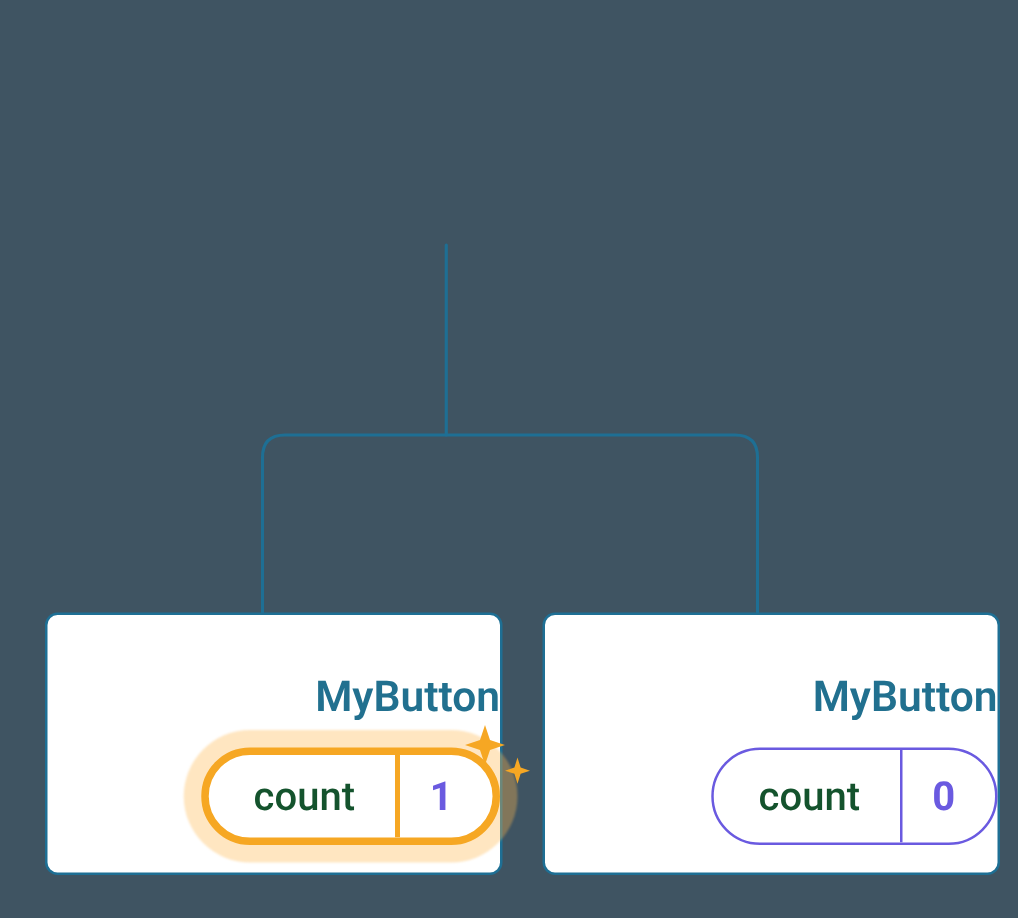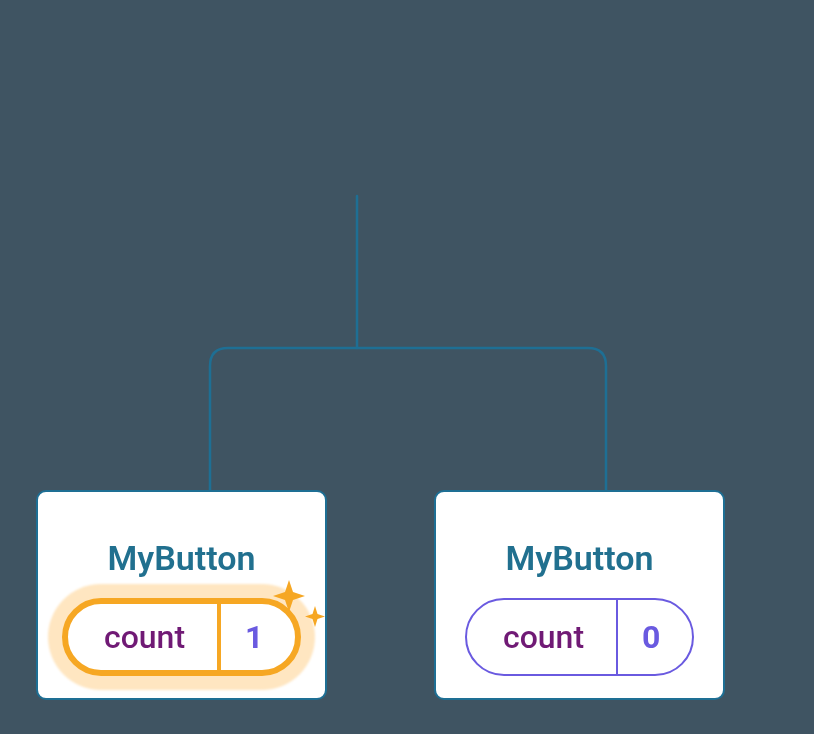--- a/index.html
+++ b/index.html
@@ -30,23 +30,24 @@
       top: 28px;
       width: 290px;
       height: 168px;
     }
     .root-title {
       color: #21708f;
       font-size: 34px;
       font-weight: 600;
     }
     .child-node {
-      width: 291px;
+      width: 366px;
       height: 210px;
       padding-top: 24px;
+      align-items: flex-end;
     }
     .child-left { left: 36px; top: 490px; }
     .child-right { left: 434px; top: 490px; }
     .child-title {
       color: #21708f;
       font-size: 34px;
       font-weight: 600;
       margin-bottom: 20px;
     }
     .pill-wrap {
@@ -75,21 +76,21 @@
       border: 2.5px solid #6a5ae0;
     }
     .pill.hot {
       border: 6px solid #f6a723;
     }
     .pill-label {
       display: flex;
       align-items: center;
       justify-content: center;
       padding: 0 32px 0 36px;
-      color: #701a75;
+      color: #14532d;
       font-size: 32px;
       font-weight: 500;
       border-right-width: 2.5px;
       border-right-style: solid;
     }
     .pill.plain .pill-label { border-right-color: #6a5ae0; }
     .pill.hot .pill-label { border-right-color: #f6a723; border-right-width: 4px; }
     .pill-value {
       display: flex;
       align-items: center;

